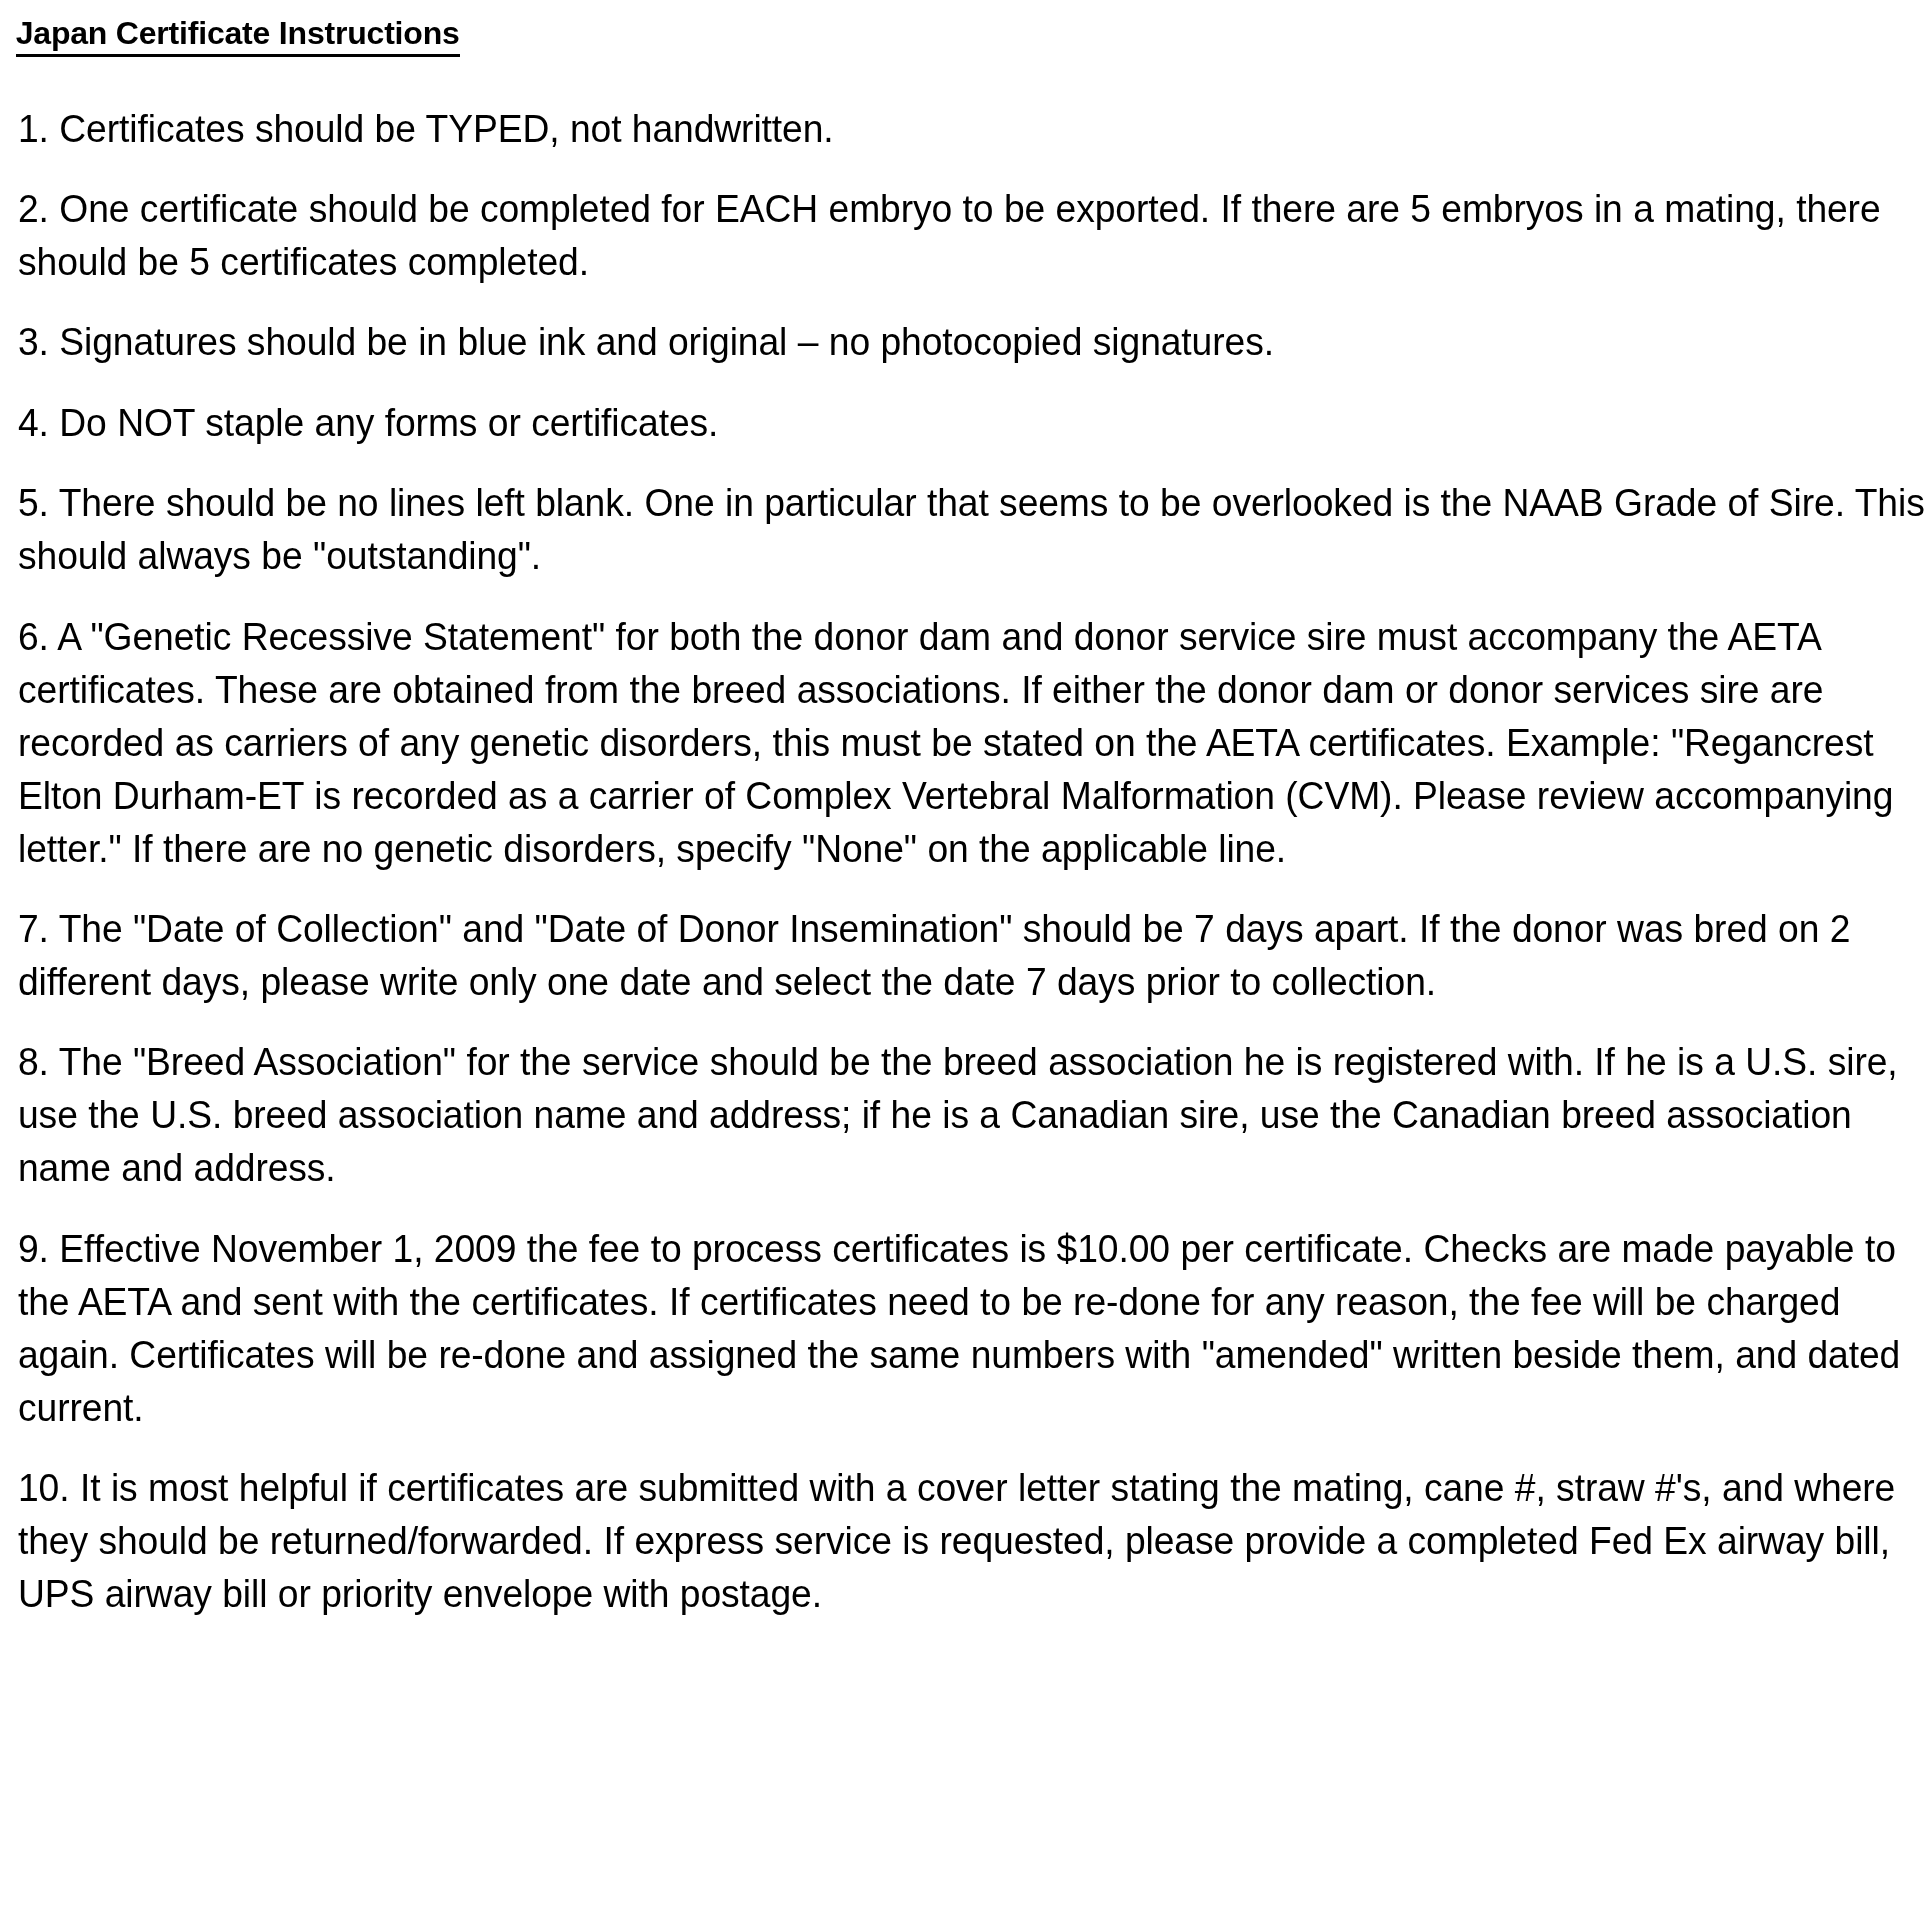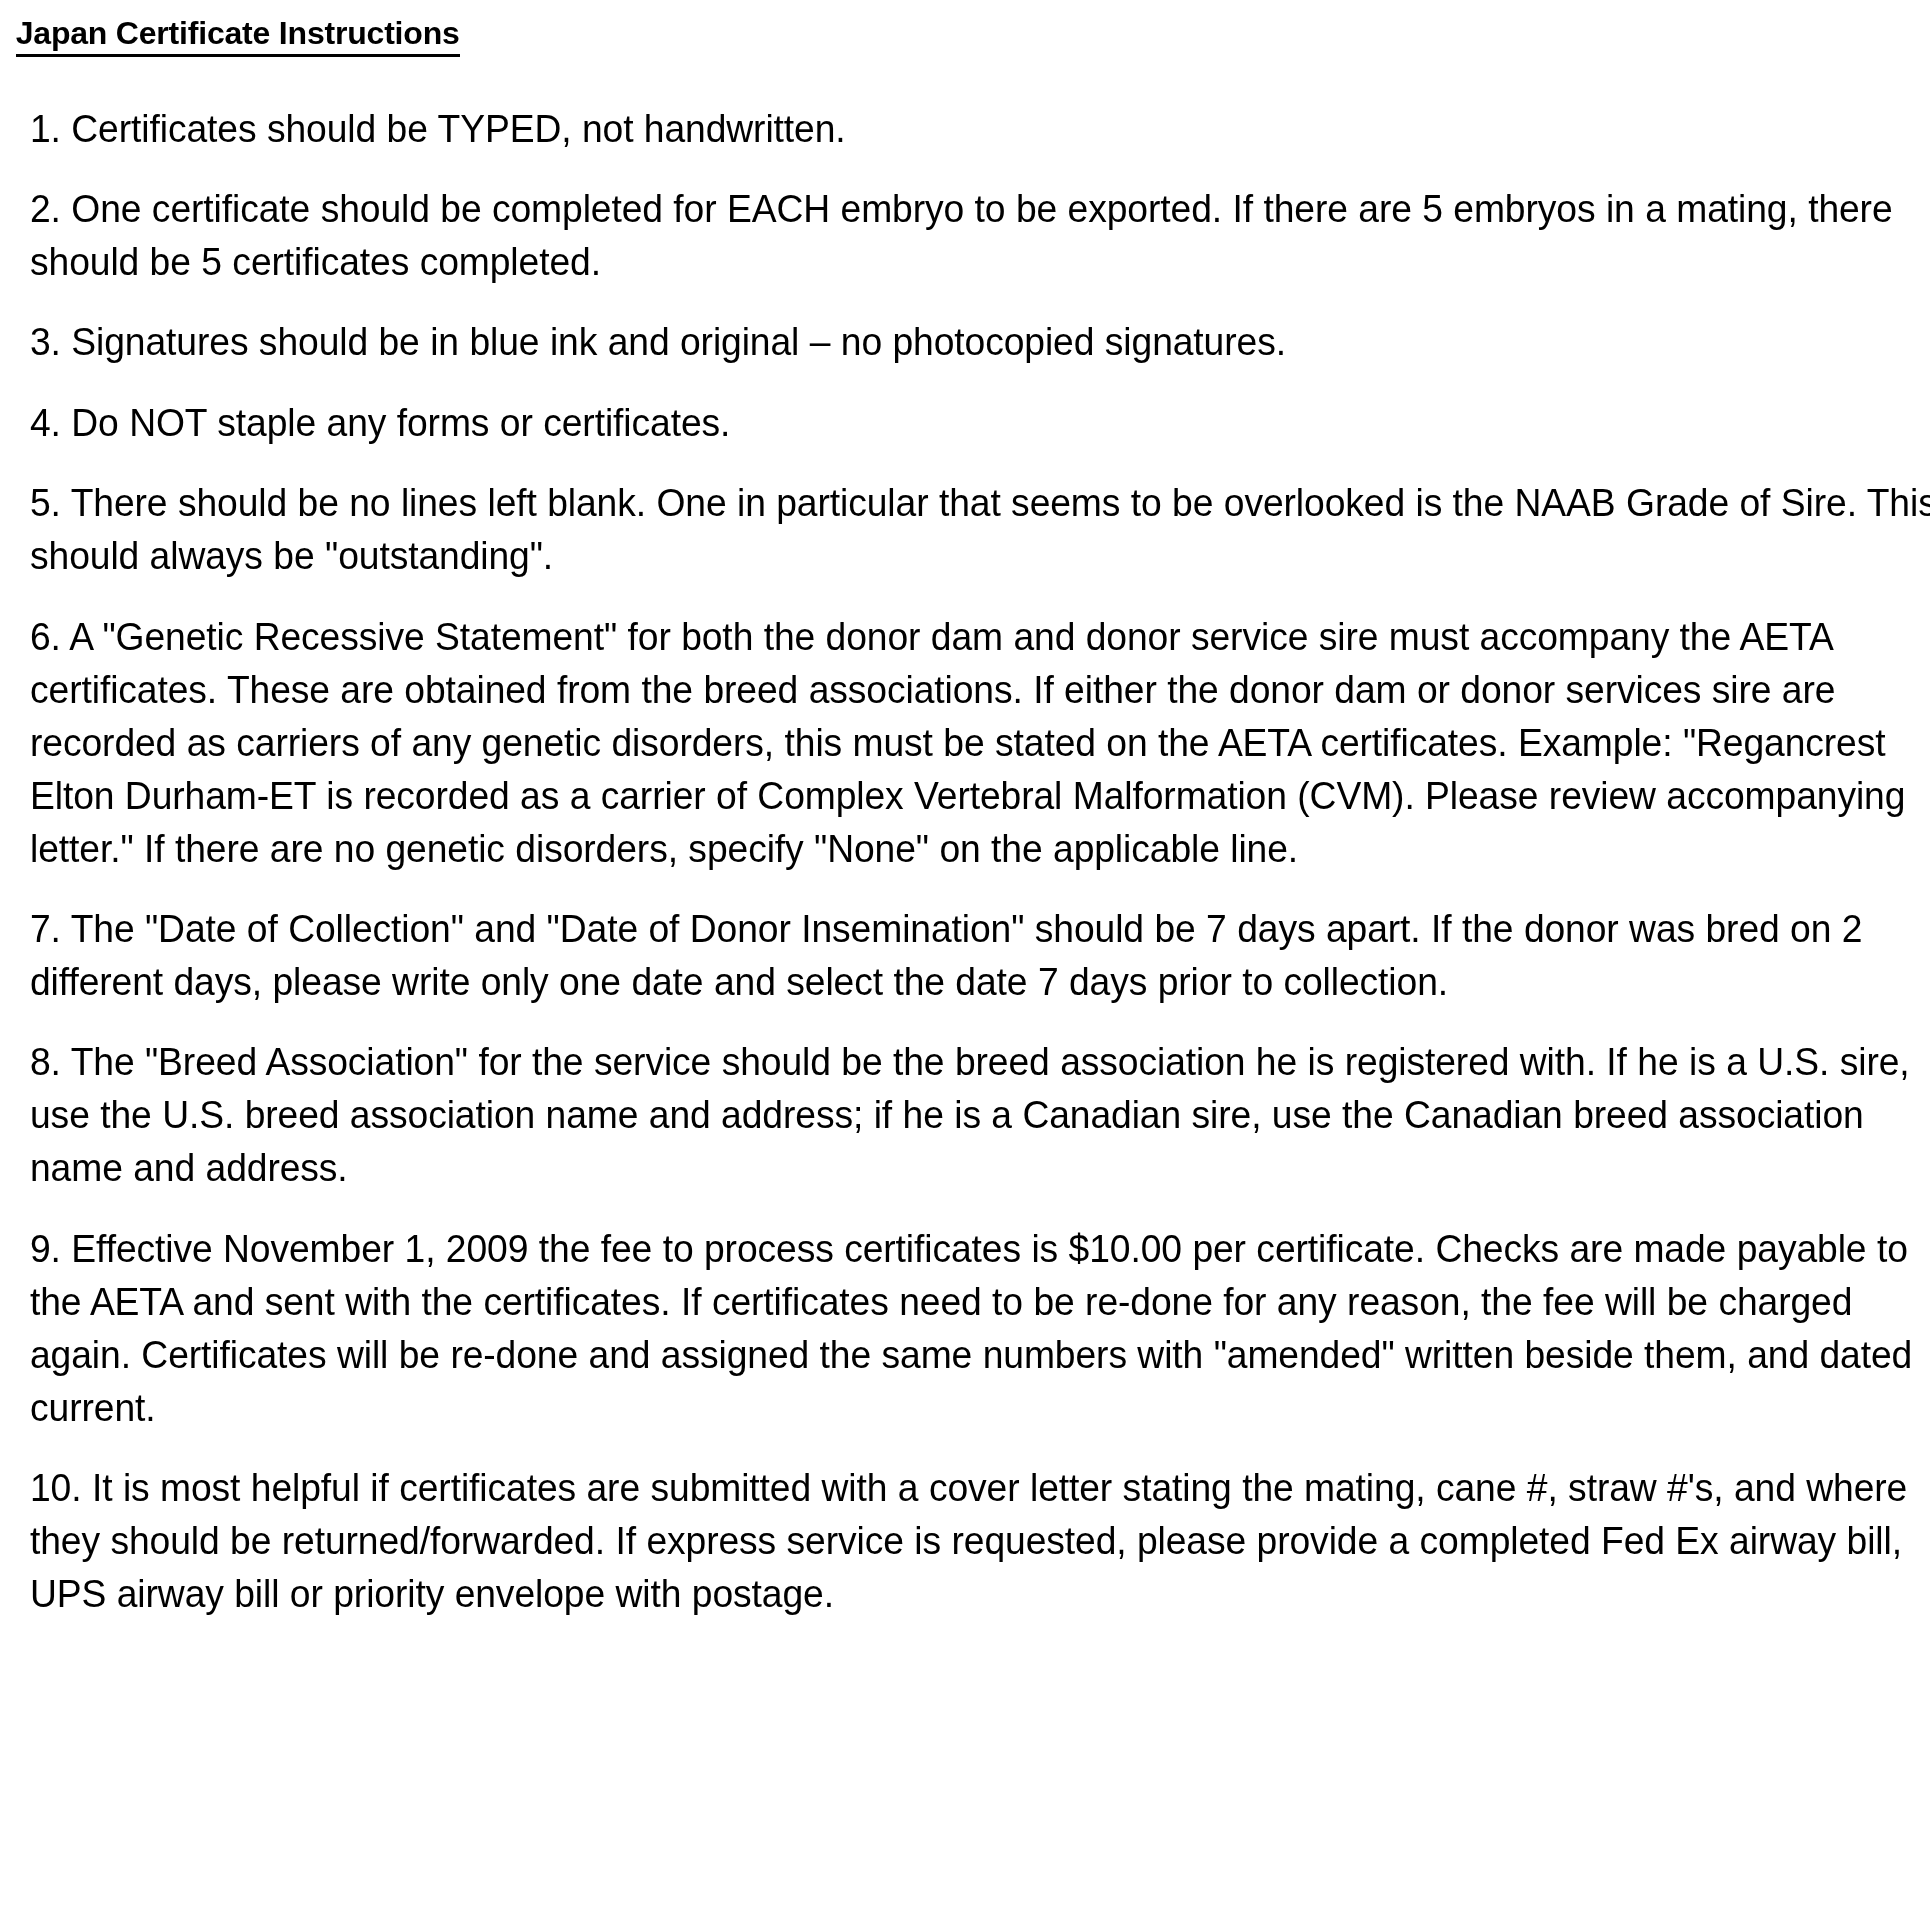--- a/index.html
+++ b/index.html
@@ -33,21 +33,21 @@
     letter-spacing: -0.2px;
     margin: 0 0 0 2px;
     padding: 0;
     display: inline-block;
     border-bottom: 3.9px solid #000000;
     padding-bottom: 1px;
     white-space: nowrap;
   }
 
   #instructions {
-    margin: 16px;
+    margin: 4px;
     padding: 0;
     list-style: none;
   }
 
   .instruction {
     font-size: 39px;
     line-height: 53px;
     font-weight: normal;
     letter-spacing: -0.1px;
     word-spacing: 0.2px;

